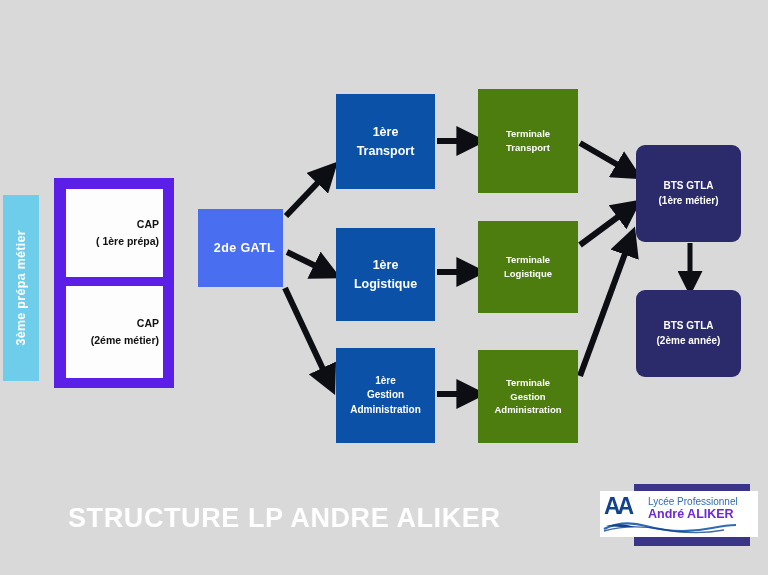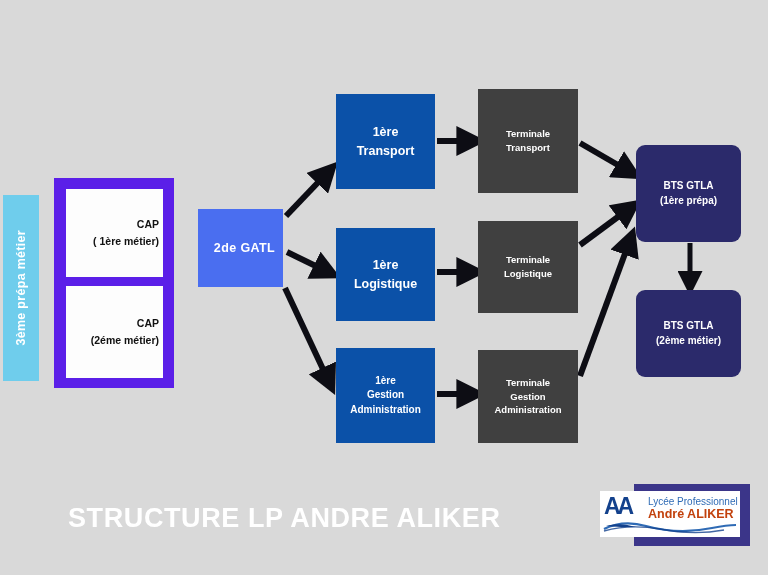--- a/index.html
+++ b/index.html
@@ -97,21 +97,21 @@
     padding-left: 8px;
   }
 
   
   .premiere { background: #0b51a8; }
   #node-1-transport   { left: 336px; top: 94px;  width: 99px; height: 95px; font-size: 12.5px; }
   #node-1-logistique  { left: 336px; top: 228px; width: 99px; height: 93px; font-size: 12.5px; }
   #node-1-gestion     { left: 336px; top: 348px; width: 99px; height: 95px; font-size: 10px; }
 
   
-  .terminale { background: #404040; }
+  .terminale { background: #4d7c0f; }
   #node-t-transport   { left: 478px; top: 89px;  width: 100px; height: 104px; font-size: 9.5px; }
   #node-t-logistique  { left: 478px; top: 221px; width: 100px; height: 92px; font-size: 9.5px; }
   #node-t-gestion     { left: 478px; top: 350px; width: 100px; height: 93px; font-size: 9.5px; }
 
   
   .bts { background: #2b2a6b; border-radius: 9px; }
   #node-bts-1 { left: 636px; top: 145px; width: 105px; height: 97px; font-size: 10px; }
   #node-bts-2 { left: 636px; top: 290px; width: 105px; height: 87px; font-size: 10px; }
 
   
@@ -146,21 +146,21 @@
   }
   #logo-bar {
     position: absolute;
     left: 34px; top: 0;
     width: 116px; height: 62px;
     background: #3b3589;
   }
   #logo-card {
     position: absolute;
     left: 0px; top: 7px;
-    width: 140px; height: 46px;
+    width: 158px; height: 46px;
     background: #ffffff;
     overflow: hidden;
   }
   #logo-aa {
     position: absolute;
     left: 4px; top: 4px;
     font-size: 23px;
     font-weight: bold;
     color: #13418c;
     letter-spacing: -3px;
@@ -171,21 +171,21 @@
     left: 48px; top: 5px;
     font-size: 10px;
     color: #2f6bb5;
     white-space: nowrap;
   }
   #logo-line2 {
     position: absolute;
     left: 48px; top: 16px;
     font-size: 12.5px;
     font-weight: bold;
-    color: #c2410c;
+    color: #6d28d9;
     white-space: nowrap;
   }
   #logo-wave { position: absolute; left: 2px; top: 29px; }
 </style>
 </head>
 <body>
 
 <div id="canvas">
 
   <svg id="arrows" viewBox="0 0 768 575" width="768" height="575">
@@ -212,21 +212,21 @@
 
   <div id="prepa-rail">
     <span class="vtext">3ème prépa métier</span>
   </div>
 
   <div id="cap-frame"></div>
 
   <div class="cap-box" id="cap-1">
     <span class="node-lines">
       <span>CAP</span>
-      <span>( 1ère métier)</span>
+      <span>( 1ère prépa)</span>
     </span>
   </div>
 
   <div class="cap-box" id="cap-2">
     <span class="node-lines">
       <span>CAP</span>
       <span>(2éme métier)</span>
     </span>
   </div>
 
@@ -276,28 +276,28 @@
     <span class="node-lines">
       <span>Terminale</span>
       <span>Gestion</span>
       <span>Administration</span>
     </span>
   </div>
 
   <div class="node bts" id="node-bts-1">
     <span class="node-lines">
       <span>BTS GTLA</span>
-      <span>(1ère prépa)</span>
+      <span>(1ère métier)</span>
     </span>
   </div>
 
   <div class="node bts" id="node-bts-2">
     <span class="node-lines">
       <span>BTS GTLA</span>
-      <span>(2ème métier)</span>
+      <span>(2ème année)</span>
     </span>
   </div>
 
   <div id="page-title">STRUCTURE LP ANDRE ALIKER</div>
 
   <div id="logo">
     <div id="logo-bar"></div>
     <div id="logo-card">
       <div id="logo-aa">AA</div>
       <div id="logo-line1">Lycée Professionnel</div>

